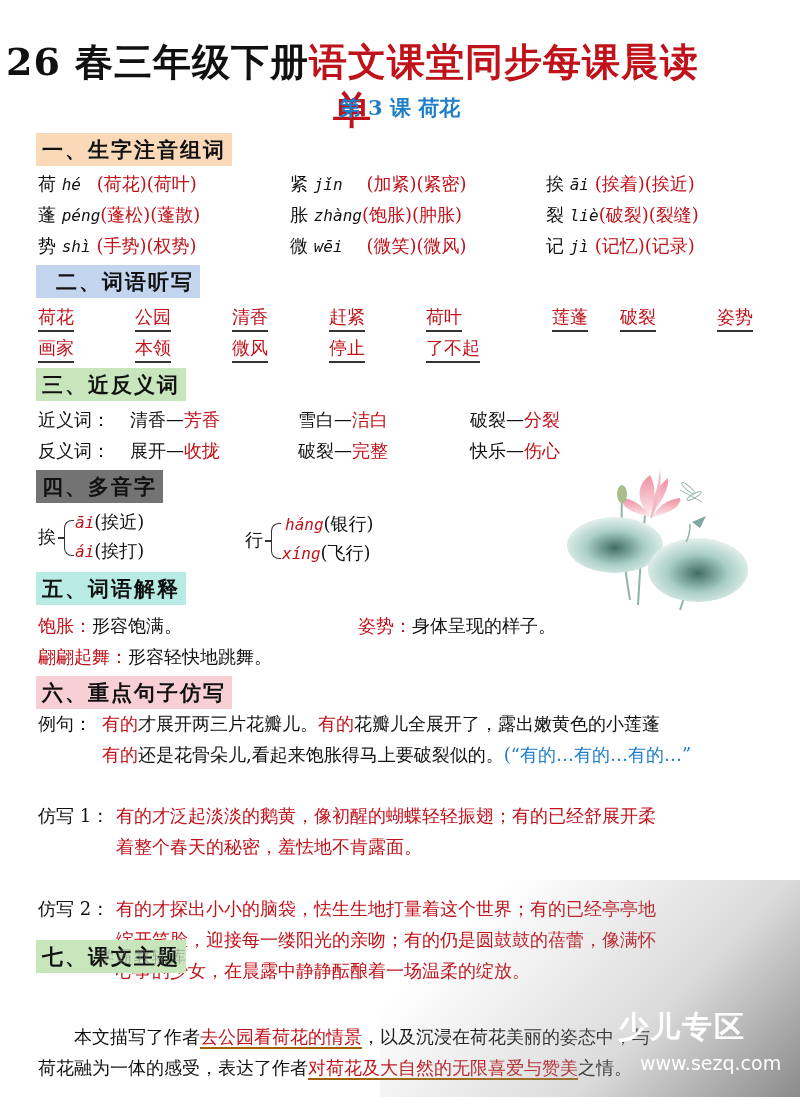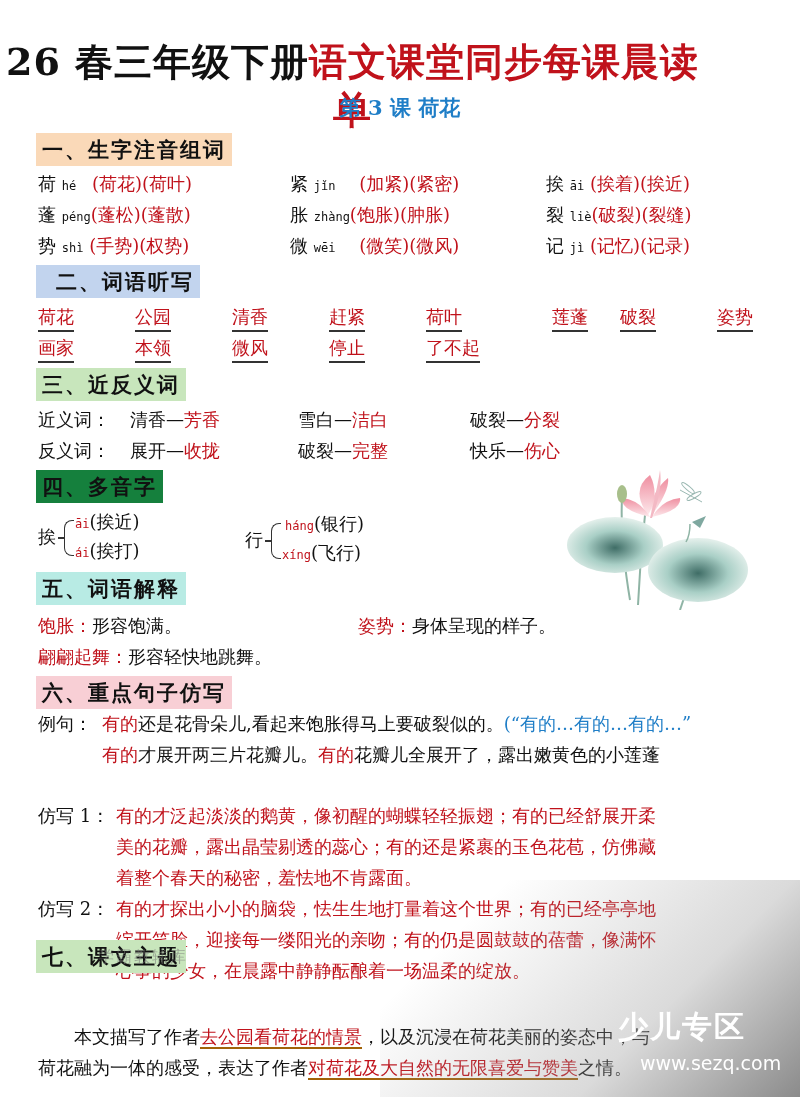--- a/index.html
+++ b/index.html
@@ -8,28 +8,28 @@
 
   .title { position: absolute; top: 38px; left: 0; width: 705px; text-align: center; font-size: 38px; font-weight: bold; letter-spacing: 1px; line-height: 48px; }
   .title .black { color: #111; }
   .title .red { color: #c0121b; }
   .subtitle { position: absolute; top: 94px; left: 0; width: 800px; text-align: center; font-size: 21px; font-weight: bold; color: #1f7ec7; line-height: 28px; }
 
   .sec-head { position: absolute; left: 36px; height: 33px; padding: 0 6px; font-size: 21px; font-weight: bold; line-height: 33px; color: #111; letter-spacing: 2px; }
   .bg-peach { background: #fad9b8; }
   .bg-blue { background: #c2d4ee; }
   .bg-green { background: #c8e6bc; }
-  .bg-yellow { background: #15803d; }
+  .bg-yellow { background: #737373; }
   .bg-cyan { background: #b8ebe4; }
   .bg-pink { background: #f8cfd5; }
 
   .row { position: absolute; font-size: 18px; line-height: 26px; white-space: nowrap; }
   .red { color: #c0121b; }
   .blue { color: #1f7ec7; }
-  .mono { font-family: "DejaVu Sans Mono", "Liberation Mono", monospace; font-size: 12px; }
+  .mono { font-family: "DejaVu Sans Mono", "Liberation Mono", monospace; font-size: 16px; font-style: italic; }
 
   .dict { position: absolute; font-size: 18px; color: #c0121b; border-bottom: 2px solid #333; line-height: 24px; padding-bottom: 1px; }
 
   .brace { position: absolute; border: 1.5px solid #333; border-right: none; border-radius: 8px 0 0 8px; width: 10px; }
   .brace-tick { position: absolute; width: 6px; height: 1.5px; background: #333; }
 
   .para { position: absolute; font-size: 18px; line-height: 31px; }
   .underline-red { color: #c0121b; border-bottom: 2px solid #a16207; }
 
   .lotus { position: absolute; left: 560px; top: 460px; width: 200px; height: 150px; }
@@ -145,28 +145,27 @@
 </svg>
 
 <div class="sec-head bg-cyan" style="top:572px;">五、词语解释</div>
 <div class="row" style="left:38px; top:613px;"><span class="red">饱胀：</span><span>形容饱满。</span></div>
 <div class="row" style="left:358px; top:613px;"><span class="red">姿势：</span><span>身体呈现的样子。</span></div>
 <div class="row" style="left:38px; top:644px;"><span class="red">翩翩起舞：</span><span>形容轻快地跳舞。</span></div>
 
 <div class="sec-head bg-pink" style="top:676px;">六、重点句子仿写</div>
 <div class="para" style="left:38px; top:708px;">例句：</div>
 <div class="para" style="left:102px; top:708px; width:690px;">
+  <div style="white-space:nowrap;"><span class="red">有的</span><span>才展开两三片花瓣儿。</span><span class="red">有的</span><span>花瓣儿全展开了，露出嫩黄色的小莲蓬</span></div>
   <div style="white-space:nowrap;"><span class="red">有的</span><span>还是花骨朵儿,看起来饱胀得马上要破裂似的。</span><span class="blue">(“有的…有的…有的…”</span></div>
-  <div style="white-space:nowrap;"><span class="red">有的</span><span>才展开两三片花瓣儿。</span><span class="red">有的</span><span>花瓣儿全展开了，露出嫩黄色的小莲蓬</span></div>
 </div>
 
 <div class="para" style="left:38px; top:800px;">仿写 1：</div>
 <div class="para red" style="left:116px; top:800px; white-space:nowrap;">
   <div>有的才泛起淡淡的鹅黄，像初醒的蝴蝶轻轻振翅；有的已经舒展开柔</div>
-  <div>美的花瓣，露出晶莹剔透的蕊心；有的还是紧裹的玉色花苞，仿佛藏</div>
   <div>着整个春天的秘密，羞怯地不肯露面。</div>
 </div>
 
 <div class="para" style="left:38px; top:893px;">仿写 2：</div>
 <div class="para red" style="left:116px; top:893px; white-space:nowrap;">
   <div>有的才探出小小的脑袋，怯生生地打量着这个世界；有的已经亭亭地</div>
   <div>绽开笑脸，迎接每一缕阳光的亲吻；有的仍是圆鼓鼓的蓓蕾，像满怀</div>
   <div>心事的少女，在晨露中静静酝酿着一场温柔的绽放。</div>
 </div>
 

